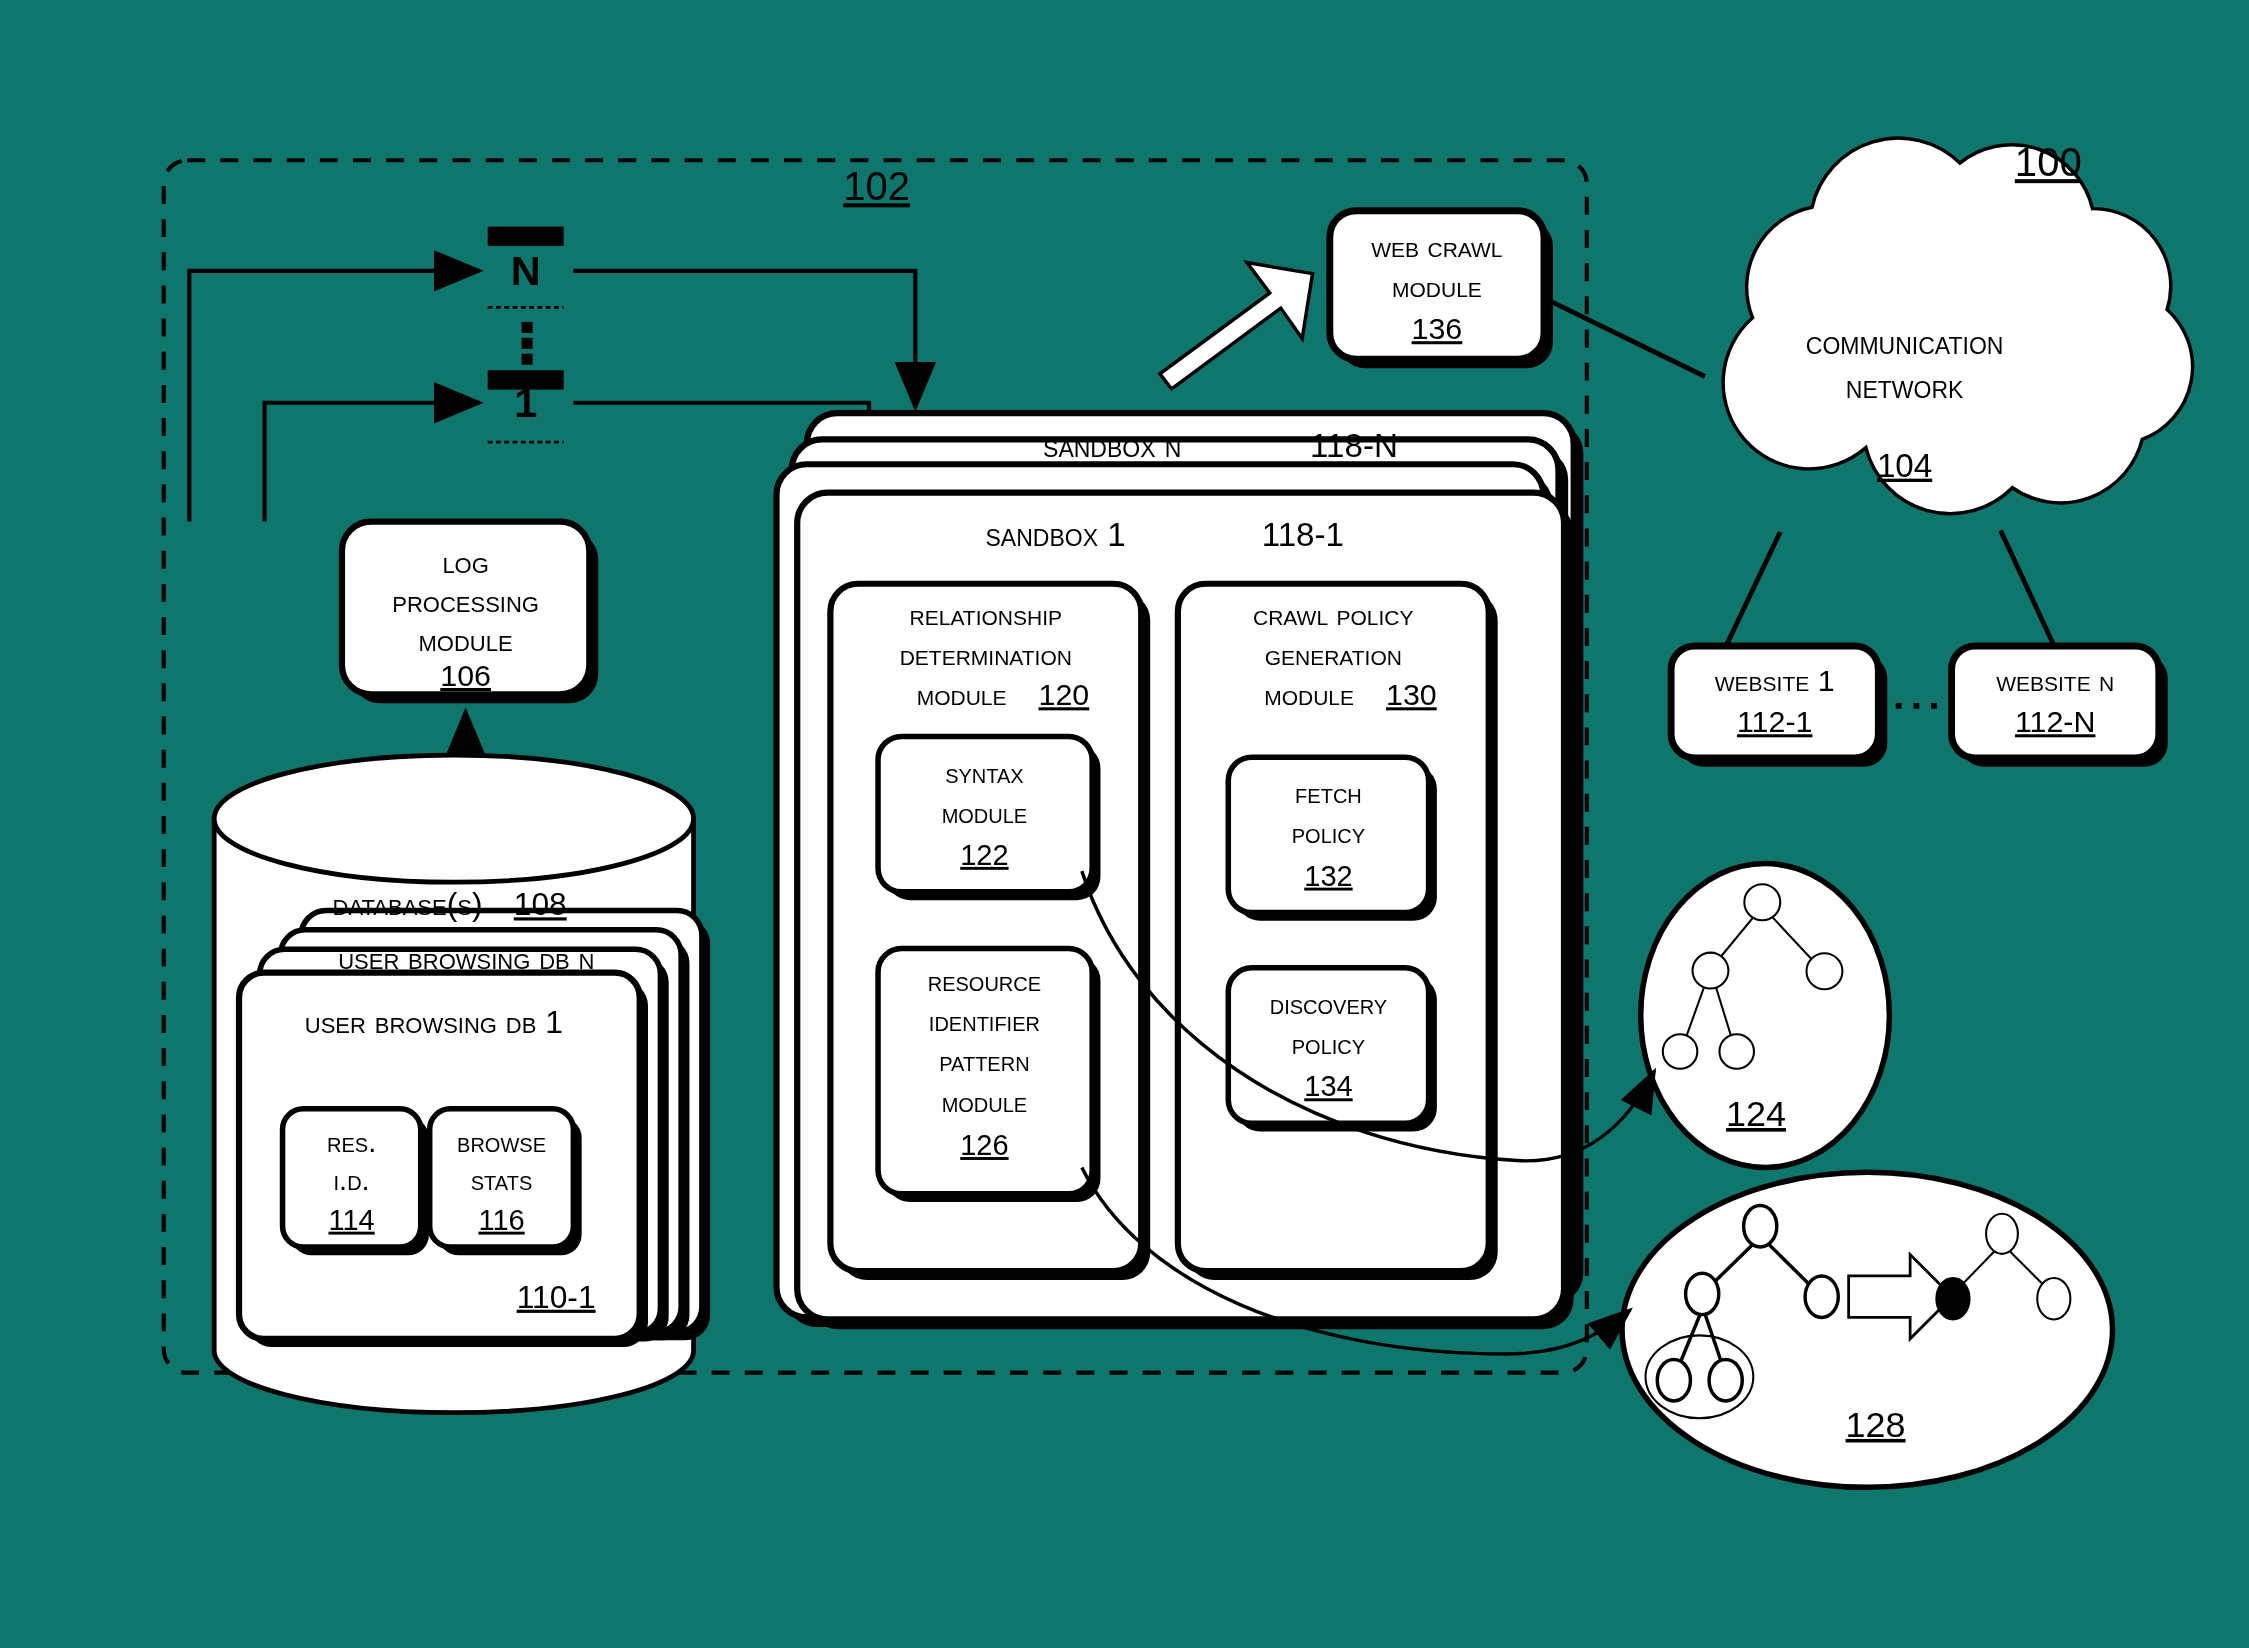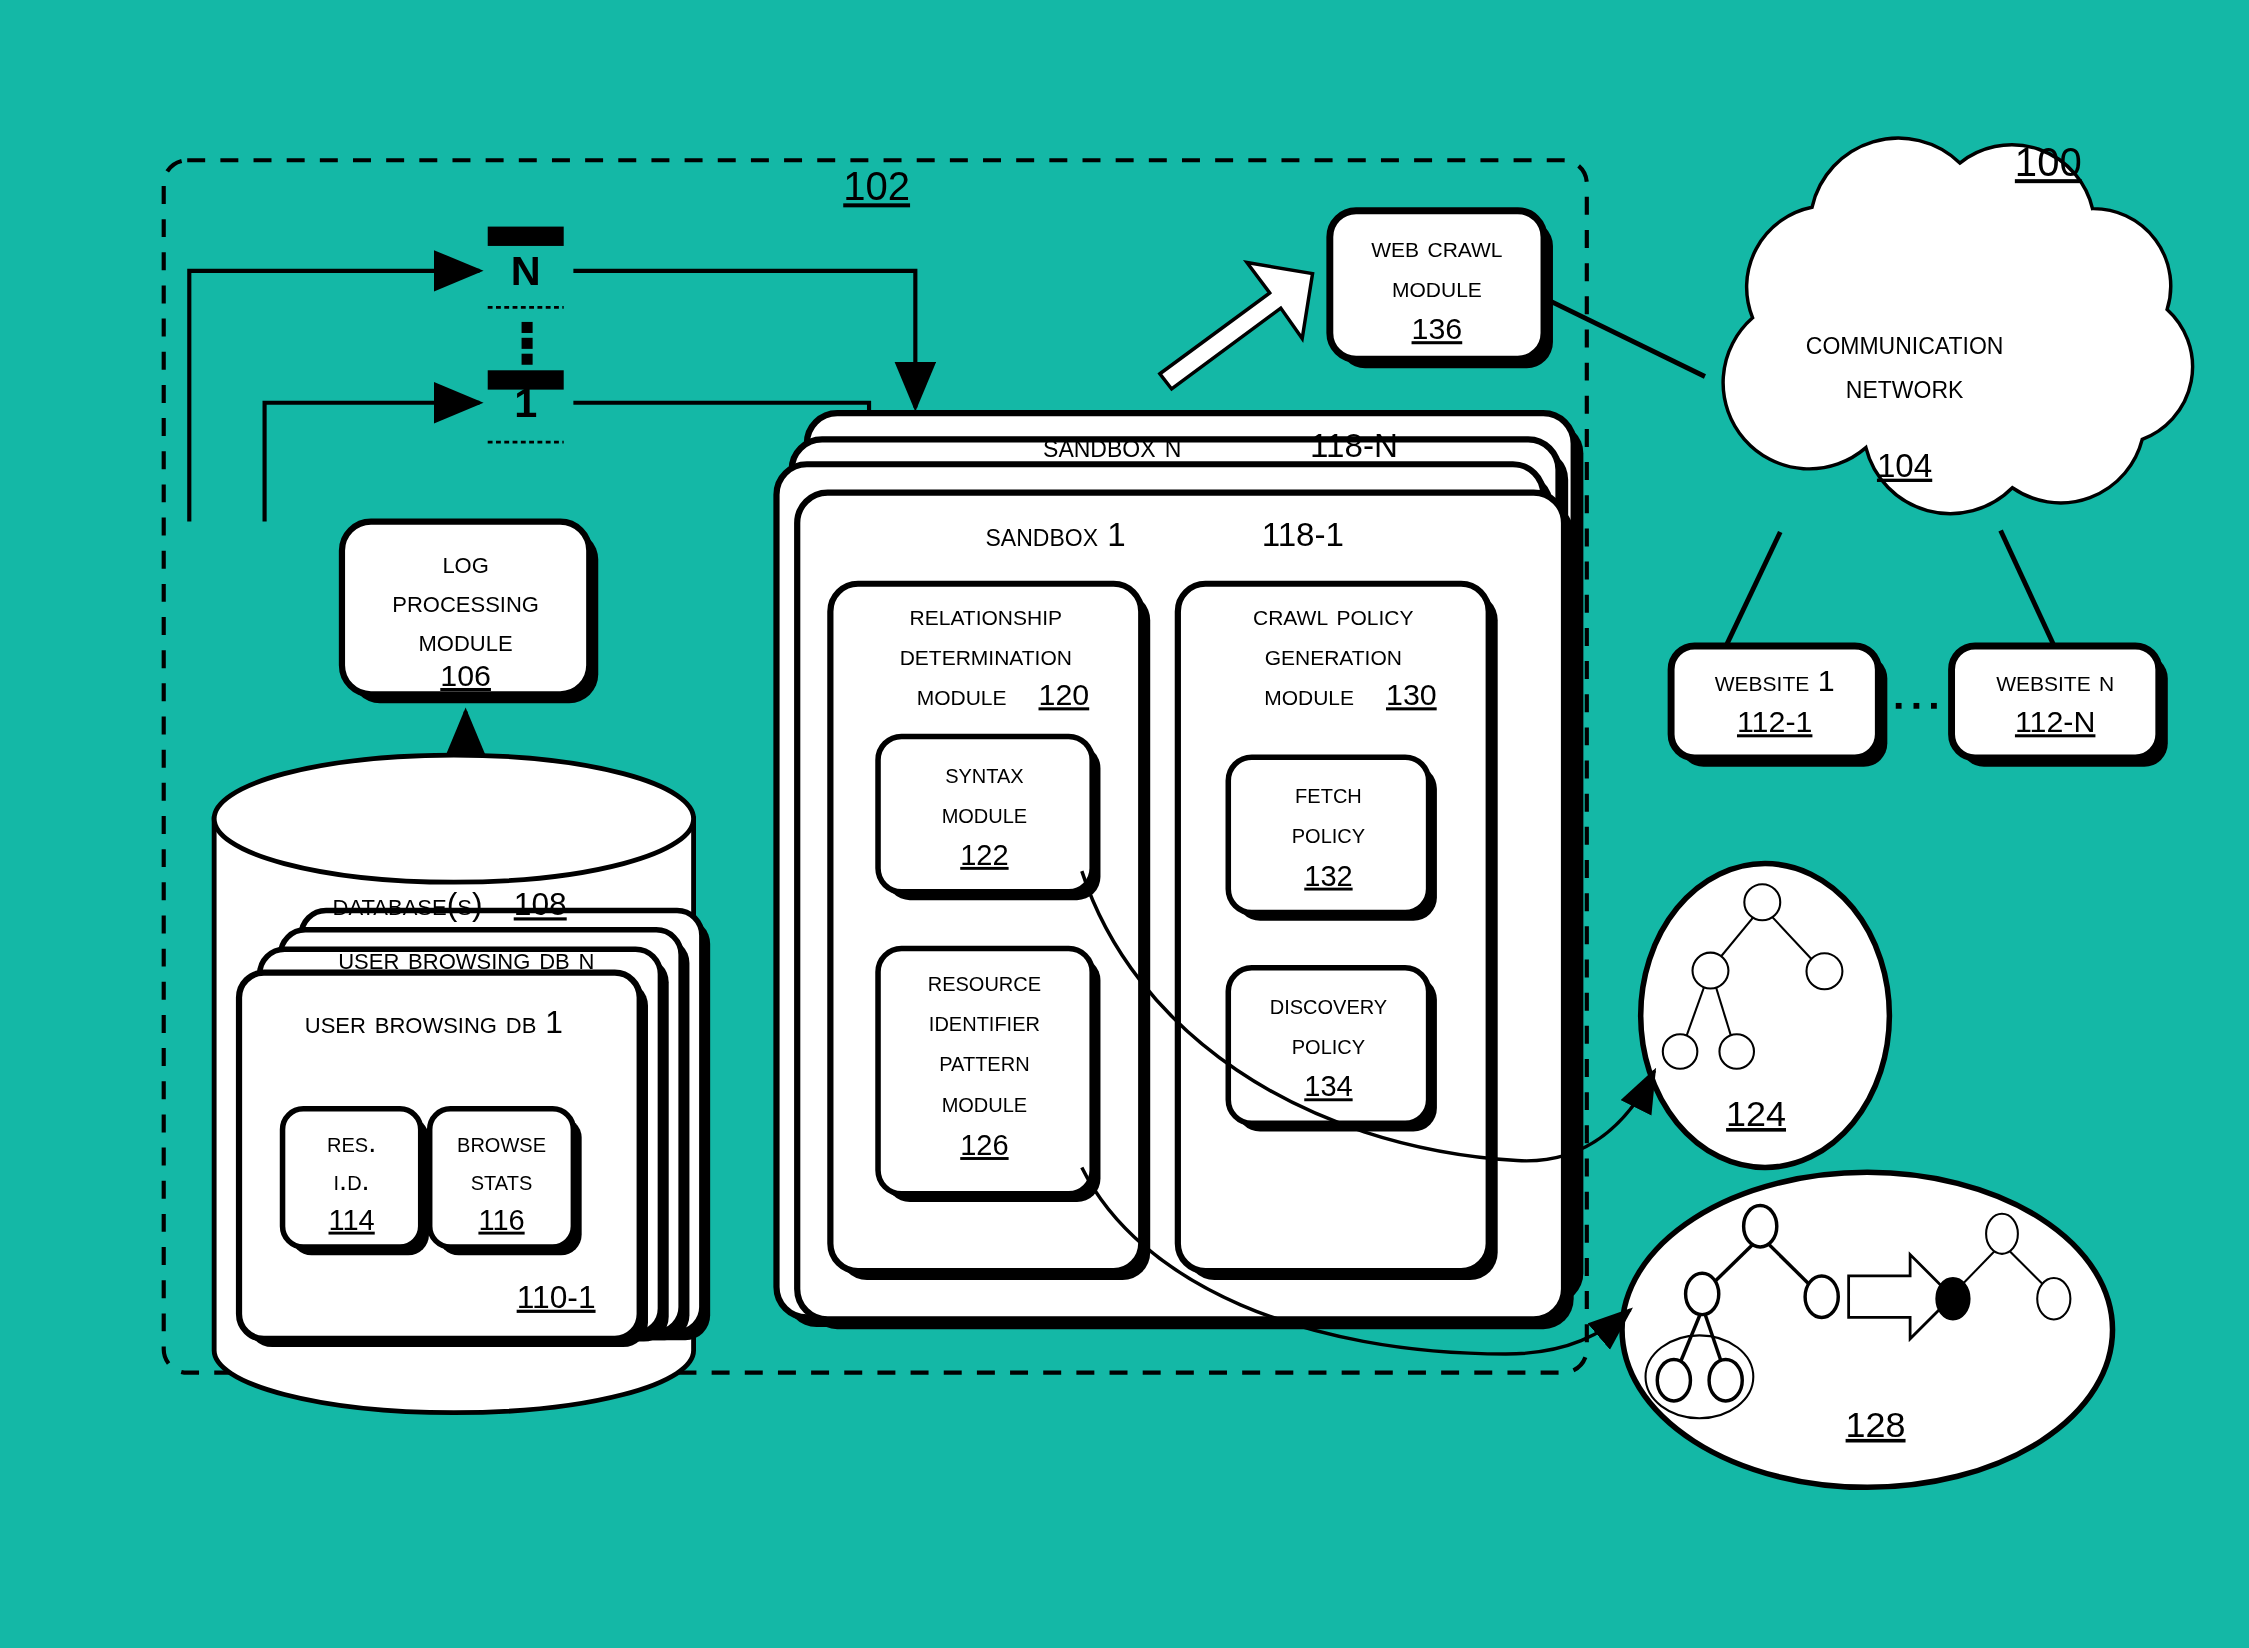--- a/index.html
+++ b/index.html
@@ -4,21 +4,21 @@
 <style>
   html, body {
     margin: 0;
     padding: 0;
     background: #ffffff;
   }
   #figure {
     position: relative;
     width: 2250px;
     height: 1649px;
-    background: #14b8a6;
+    background: #0f766e;
     font-family: "Liberation Sans", sans-serif;
     overflow: hidden;
   }
   svg.layer {
     position: absolute;
     left: 0; top: 0;
     width: 2250px;
     height: 1649px;
   }
   

